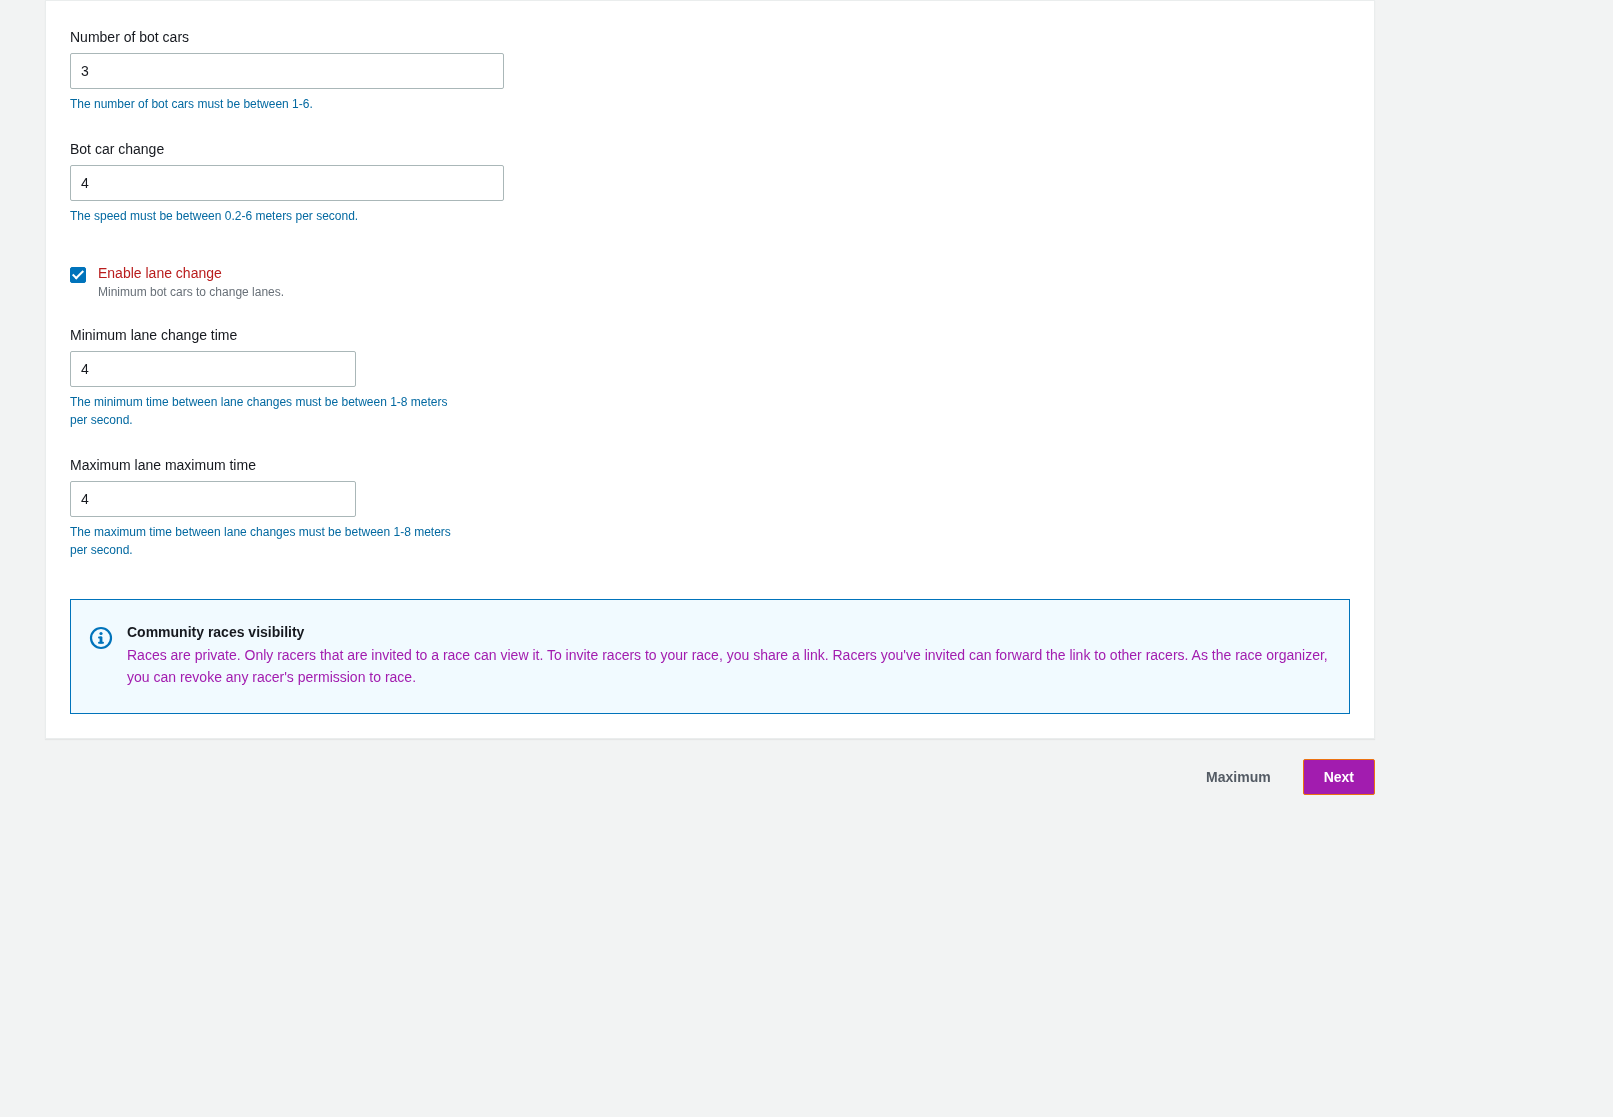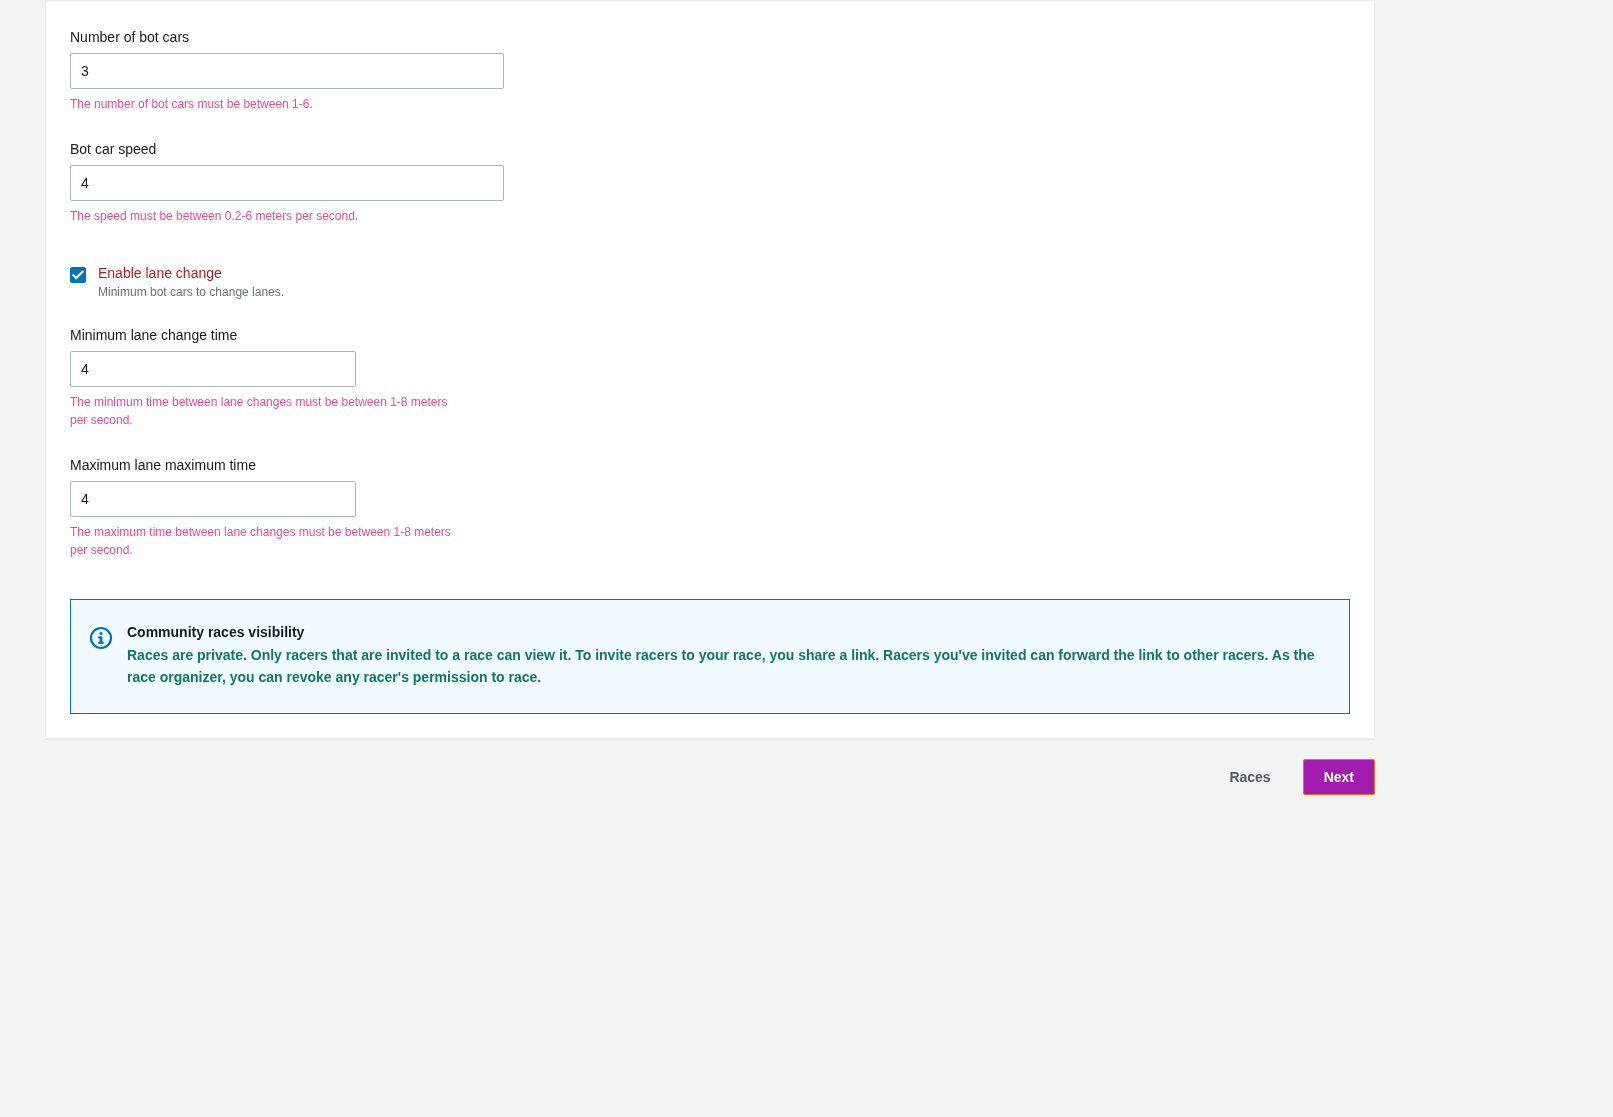--- a/index.html
+++ b/index.html
@@ -38,21 +38,21 @@
       padding: 6px 10px;
       font-size: 14px;
       border: 1px solid #aab7b8;
       border-radius: 2px;
       color: #16191f;
       font-family: inherit;
     }
     .text-input.narrow { width: 286px; }
     .helper-text {
       font-size: 12px;
-      color: #ec4899;
+      color: #0369a1;
       margin-top: 6px;
       line-height: 1.5;
       max-width: 390px;
     }
     .checkbox-row {
       display: flex;
       align-items: flex-start;
       margin-top: 40px;
     }
     .checkbox {
@@ -104,23 +104,22 @@
       margin-top: 2px;
     }
     .info-title {
       font-weight: 700;
       font-size: 14px;
       color: #16191f;
       margin-bottom: 4px;
     }
     .info-text {
       font-size: 14px;
-      color: #0f766e;
+      color: #a21caf;
       line-height: 1.6;
-      font-weight: bold;
     }
     .footer {
       display: flex;
       justify-content: flex-end;
       gap: 12px;
       margin-top: 20px;
     }
     .btn {
       font-family: inherit;
       font-size: 14px;
@@ -147,21 +146,21 @@
 <div class="page">
   <div class="card">
 
     <div class="field">
       <label class="field-label">Number of bot cars</label>
       <input type="text" class="text-input" value="3" style="">
       <div class="helper-text">The number of bot cars must be between 1-6.</div>
     </div>
 
     <div class="field">
-      <label class="field-label">Bot car speed</label>
+      <label class="field-label">Bot car change</label>
       <input type="text" class="text-input" value="4" style="">
       <div class="helper-text">The speed must be between 0.2-6 meters per second.</div>
     </div>
 
     <div class="checkbox-row">
       <input type="checkbox" class="checkbox" checked="" style="">
       <div class="checkbox-labels">
         <div class="checkbox-label">Enable lane change</div>
         <div class="checkbox-helper">Minimum bot cars to change lanes.</div>
       </div>
@@ -189,16 +188,16 @@
       </svg>
       <div>
         <div class="info-title">Community races visibility</div>
         <div class="info-text">Races are private. Only racers that are invited to a race can view it. To invite racers to your race, you share a link. Racers you've invited can forward the link to other racers. As the race organizer, you can revoke any racer's permission to race.</div>
       </div>
     </div>
 
   </div>
 
   <div class="footer">
-    <button class="btn btn-link">Races</button>
+    <button class="btn btn-link">Maximum</button>
     <button class="btn btn-primary">Next</button>
   </div>
 </div>
 
 </body></html>

